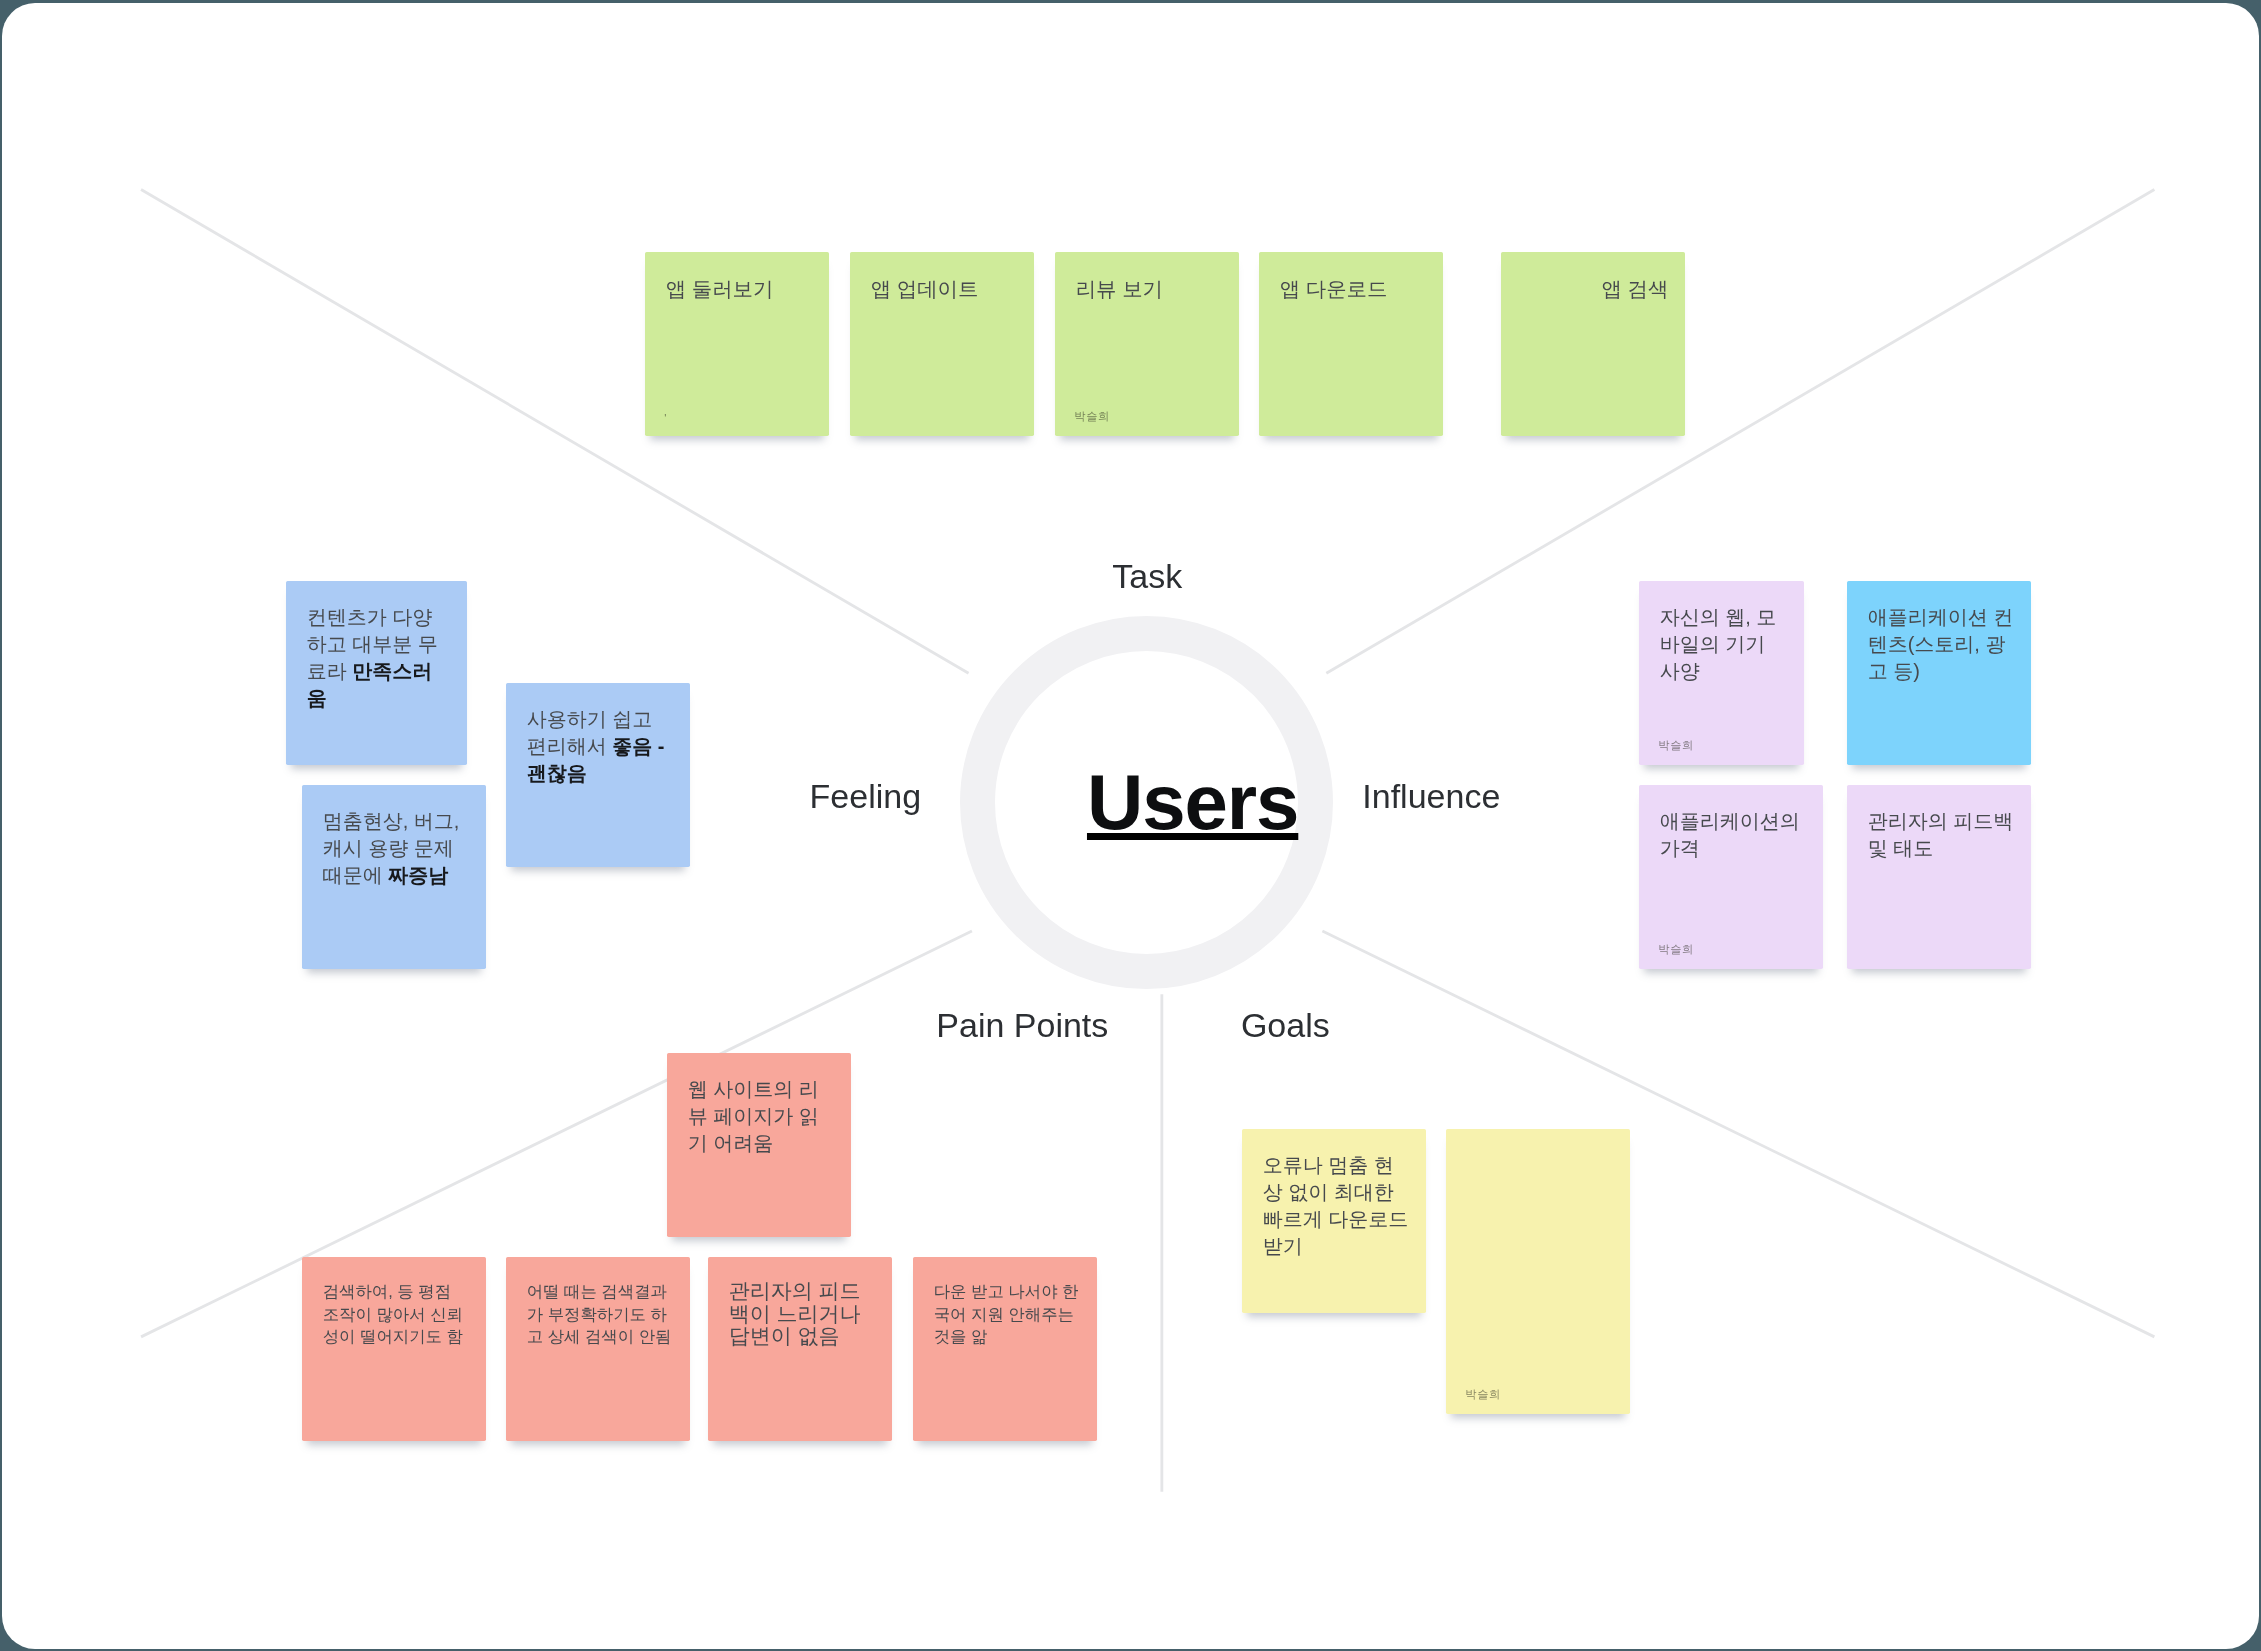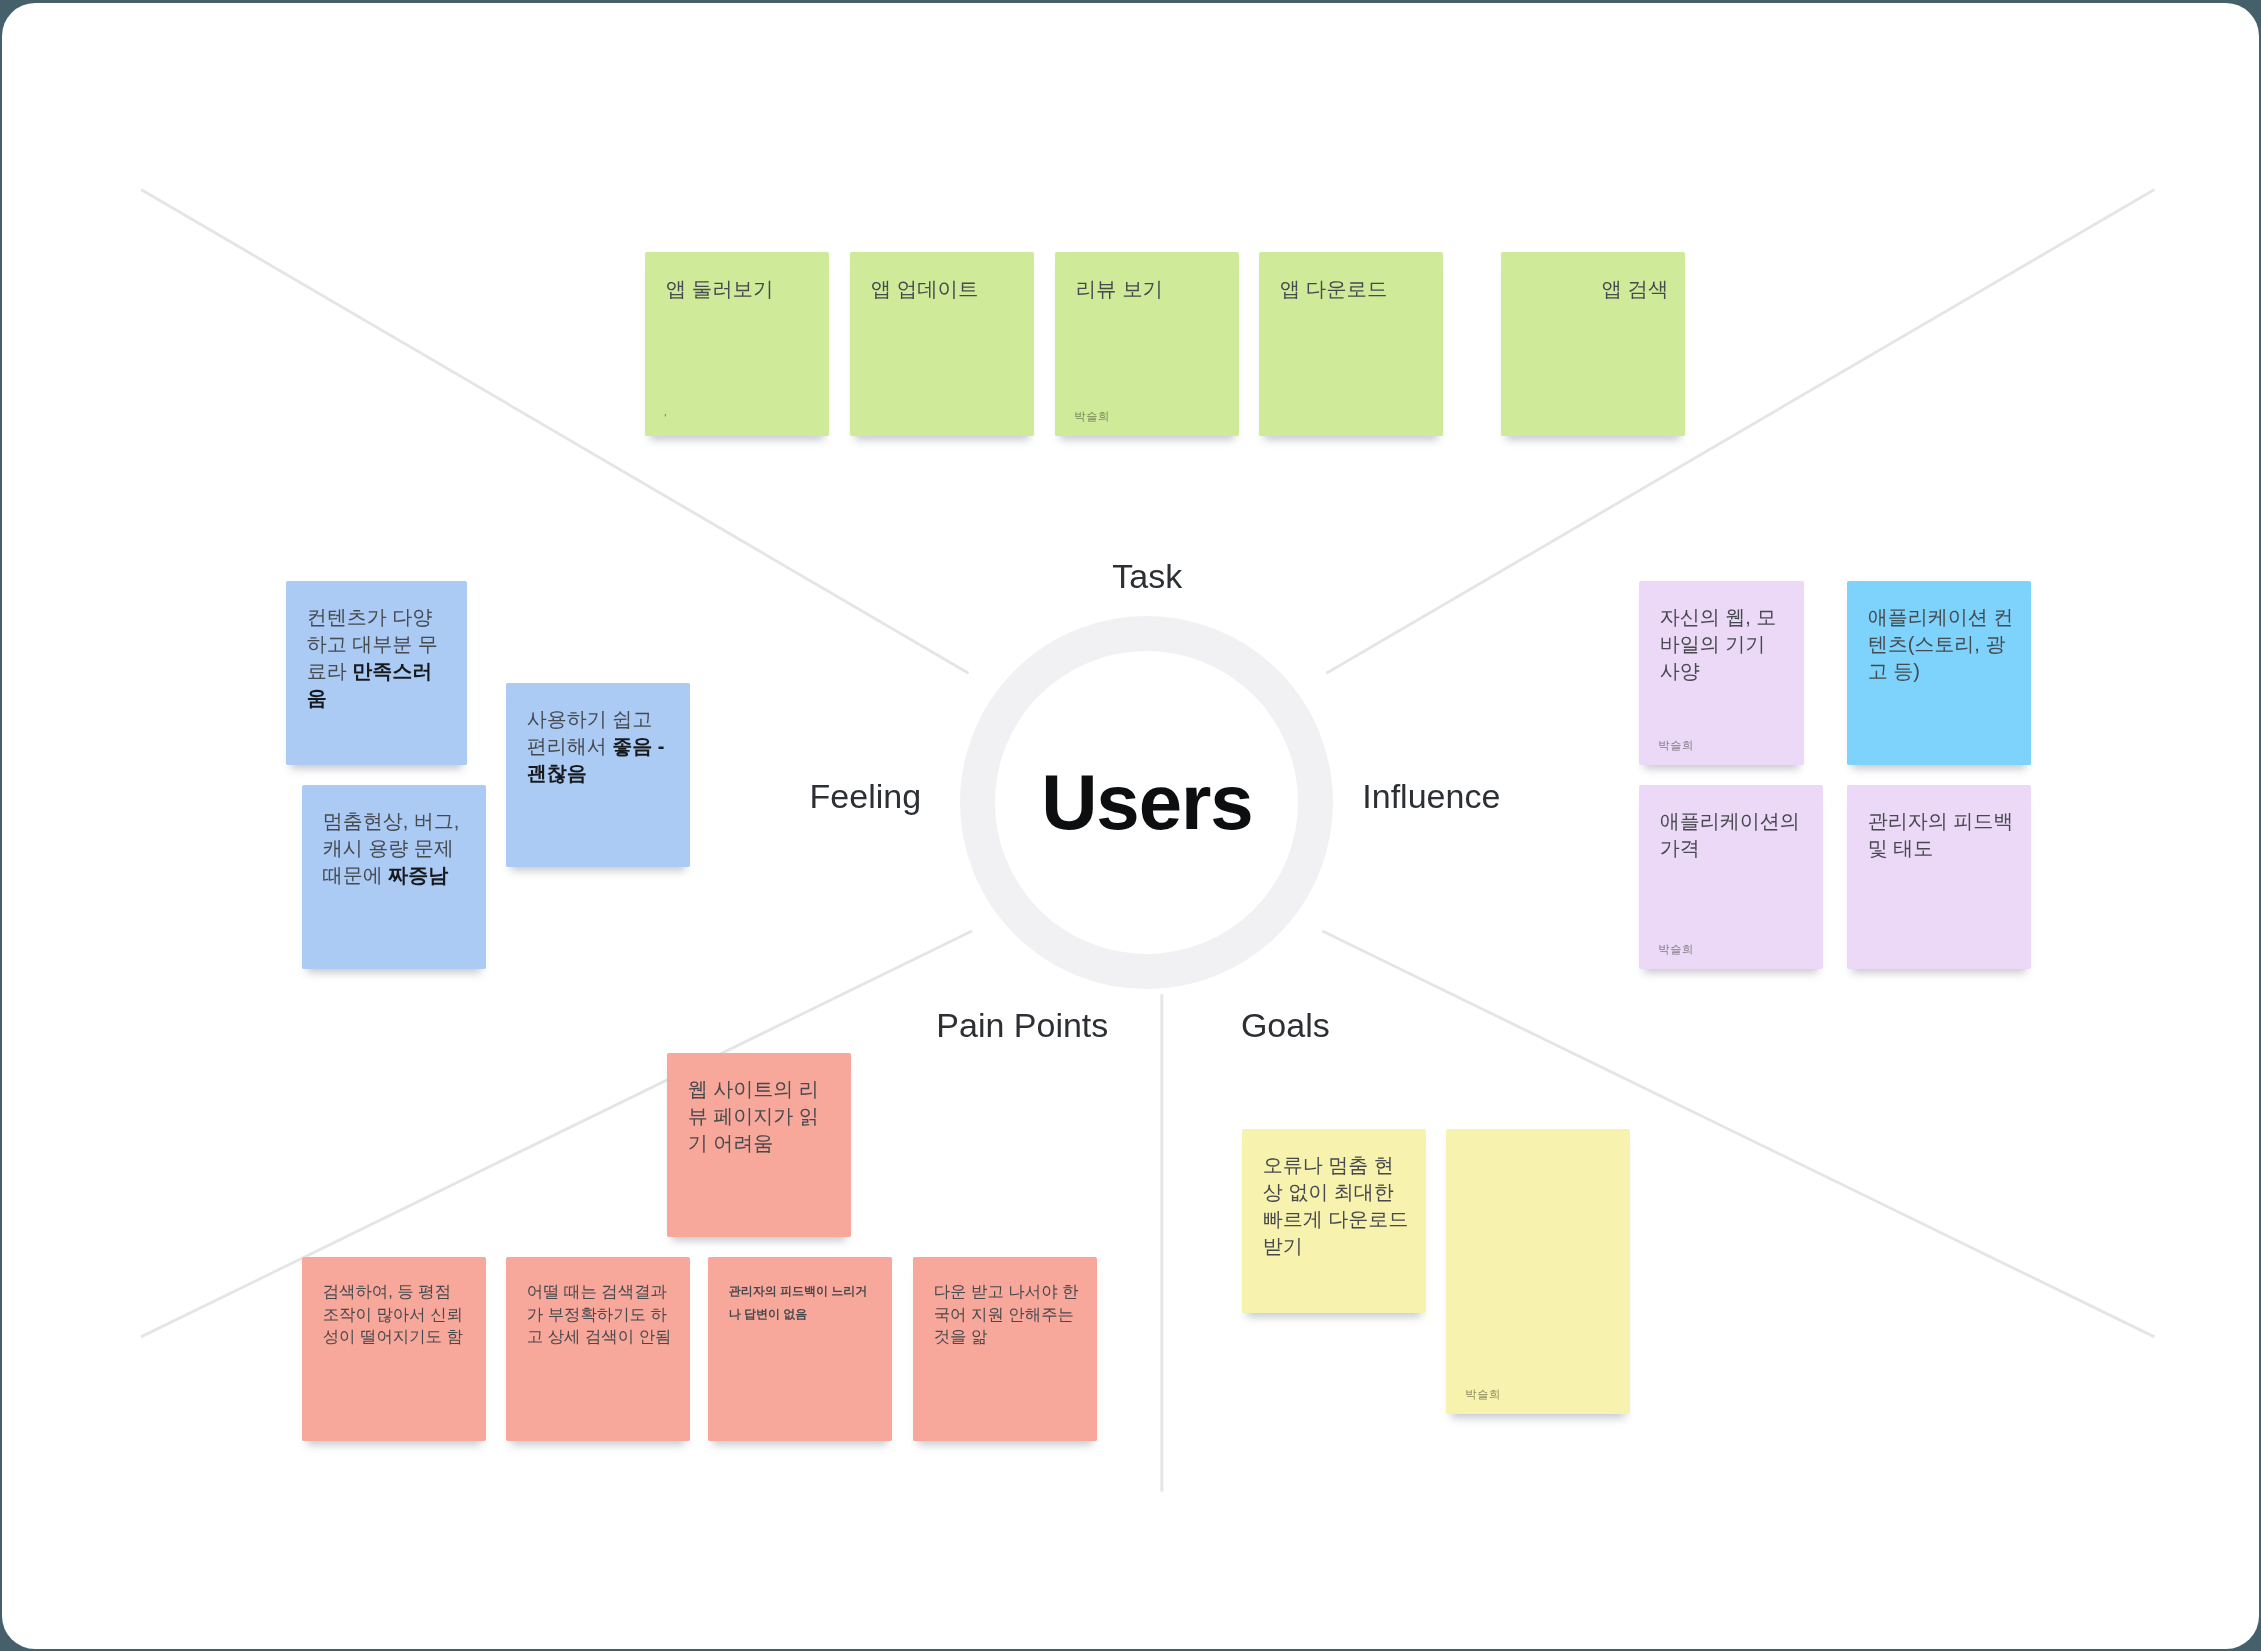--- a/index.html
+++ b/index.html
@@ -10,21 +10,21 @@
     overflow:hidden;position:relative;
   }
   .board-card{
     position:absolute;left:2.3px;top:3.4px;right:2.3px;bottom:2.3px;
     background:#ffffff;border-radius:33px;overflow:hidden;
   }
   svg.lines{position:absolute;left:0;top:0;width:100%;height:100%;}
   .users-circle{
     position:absolute;left:958px;top:613px;width:373px;height:373px;
     box-sizing:border-box;border:35px solid #f1f1f3;border-radius:50%;
-    background:#ffffff;display:flex;align-items:center;justify-content:center;
+    background:#ffffff;display:flex;align-items:center;justify-content:flex-end;text-decoration:underline;
   }
   .users-label{
     font-size:78px;font-weight:700;color:#0d0e10;letter-spacing:-1.1px;
   }
   .section-label{
     position:absolute;transform:translate(-50%,-50%);
     font-size:34px;color:#2c2f33;white-space:nowrap;
   }
   .label-task{left:1145px;top:573px;}
   .label-feeling{left:863px;top:793px;}
@@ -110,21 +110,21 @@
       <div class="note" style="left: 665px; top: 1050px; width: 184px; height: 184px; background: rgb(248, 167, 155);">
         <div class="note-text" style="font-size: 20px; line-height: 27px;"><span>웹 사이트의 리뷰 페이지가 읽기 어려움</span></div>
       </div>
       <div class="note" style="left: 300px; top: 1254px; width: 184px; height: 184px; background: rgb(248, 167, 155);">
         <div class="note-text" style="font-size: 16.4px; line-height: 22.6px;"><span>검색하여, 등 평점 조작이 많아서 신뢰성이 떨어지기도 함</span></div>
       </div>
       <div class="note" style="left: 504px; top: 1254px; width: 184px; height: 184px; background: rgb(248, 167, 155);">
         <div class="note-text" style="font-size: 16.4px; line-height: 22.6px;"><span>어떨 때는 검색결과가 부정확하기도 하고 상세 검색이 안됨</span></div>
       </div>
       <div class="note" style="left: 706px; top: 1254px; width: 184px; height: 184px; background: rgb(248, 167, 155);">
-        <div class="note-text" style="font-size: 12px; line-height: 22.6px; font-weight: bold;"><span>관리자의 피드백이 느리거나 답변이 없음</span></div>
+        <div class="note-text" style="font-size: 21px; line-height: 22.6px;"><span>관리자의 피드백이 느리거나 답변이 없음</span></div>
       </div>
       <div class="note" style="left: 911px; top: 1254px; width: 184px; height: 184px; background: rgb(248, 167, 155);">
         <div class="note-text" style="font-size: 16.4px; line-height: 22.6px;"><span>다운 받고 나서야 한국어 지원 안해주는 것을 앎</span></div>
       </div>
       <div class="note" style="left: 1240px; top: 1126px; width: 184px; height: 184px; background: rgb(247, 242, 174);">
         <div class="note-text" style="font-size: 20px; line-height: 27px;"><span>오류나 멈춤 현상 없이 최대한 빠르게 다운로드 받기</span></div>
       </div>
       <div class="note" style="left: 1444px; top: 1126px; width: 184px; height: 285px; background: rgb(247, 242, 174);">
         <div class="note-author">박슬희</div>
       </div>

